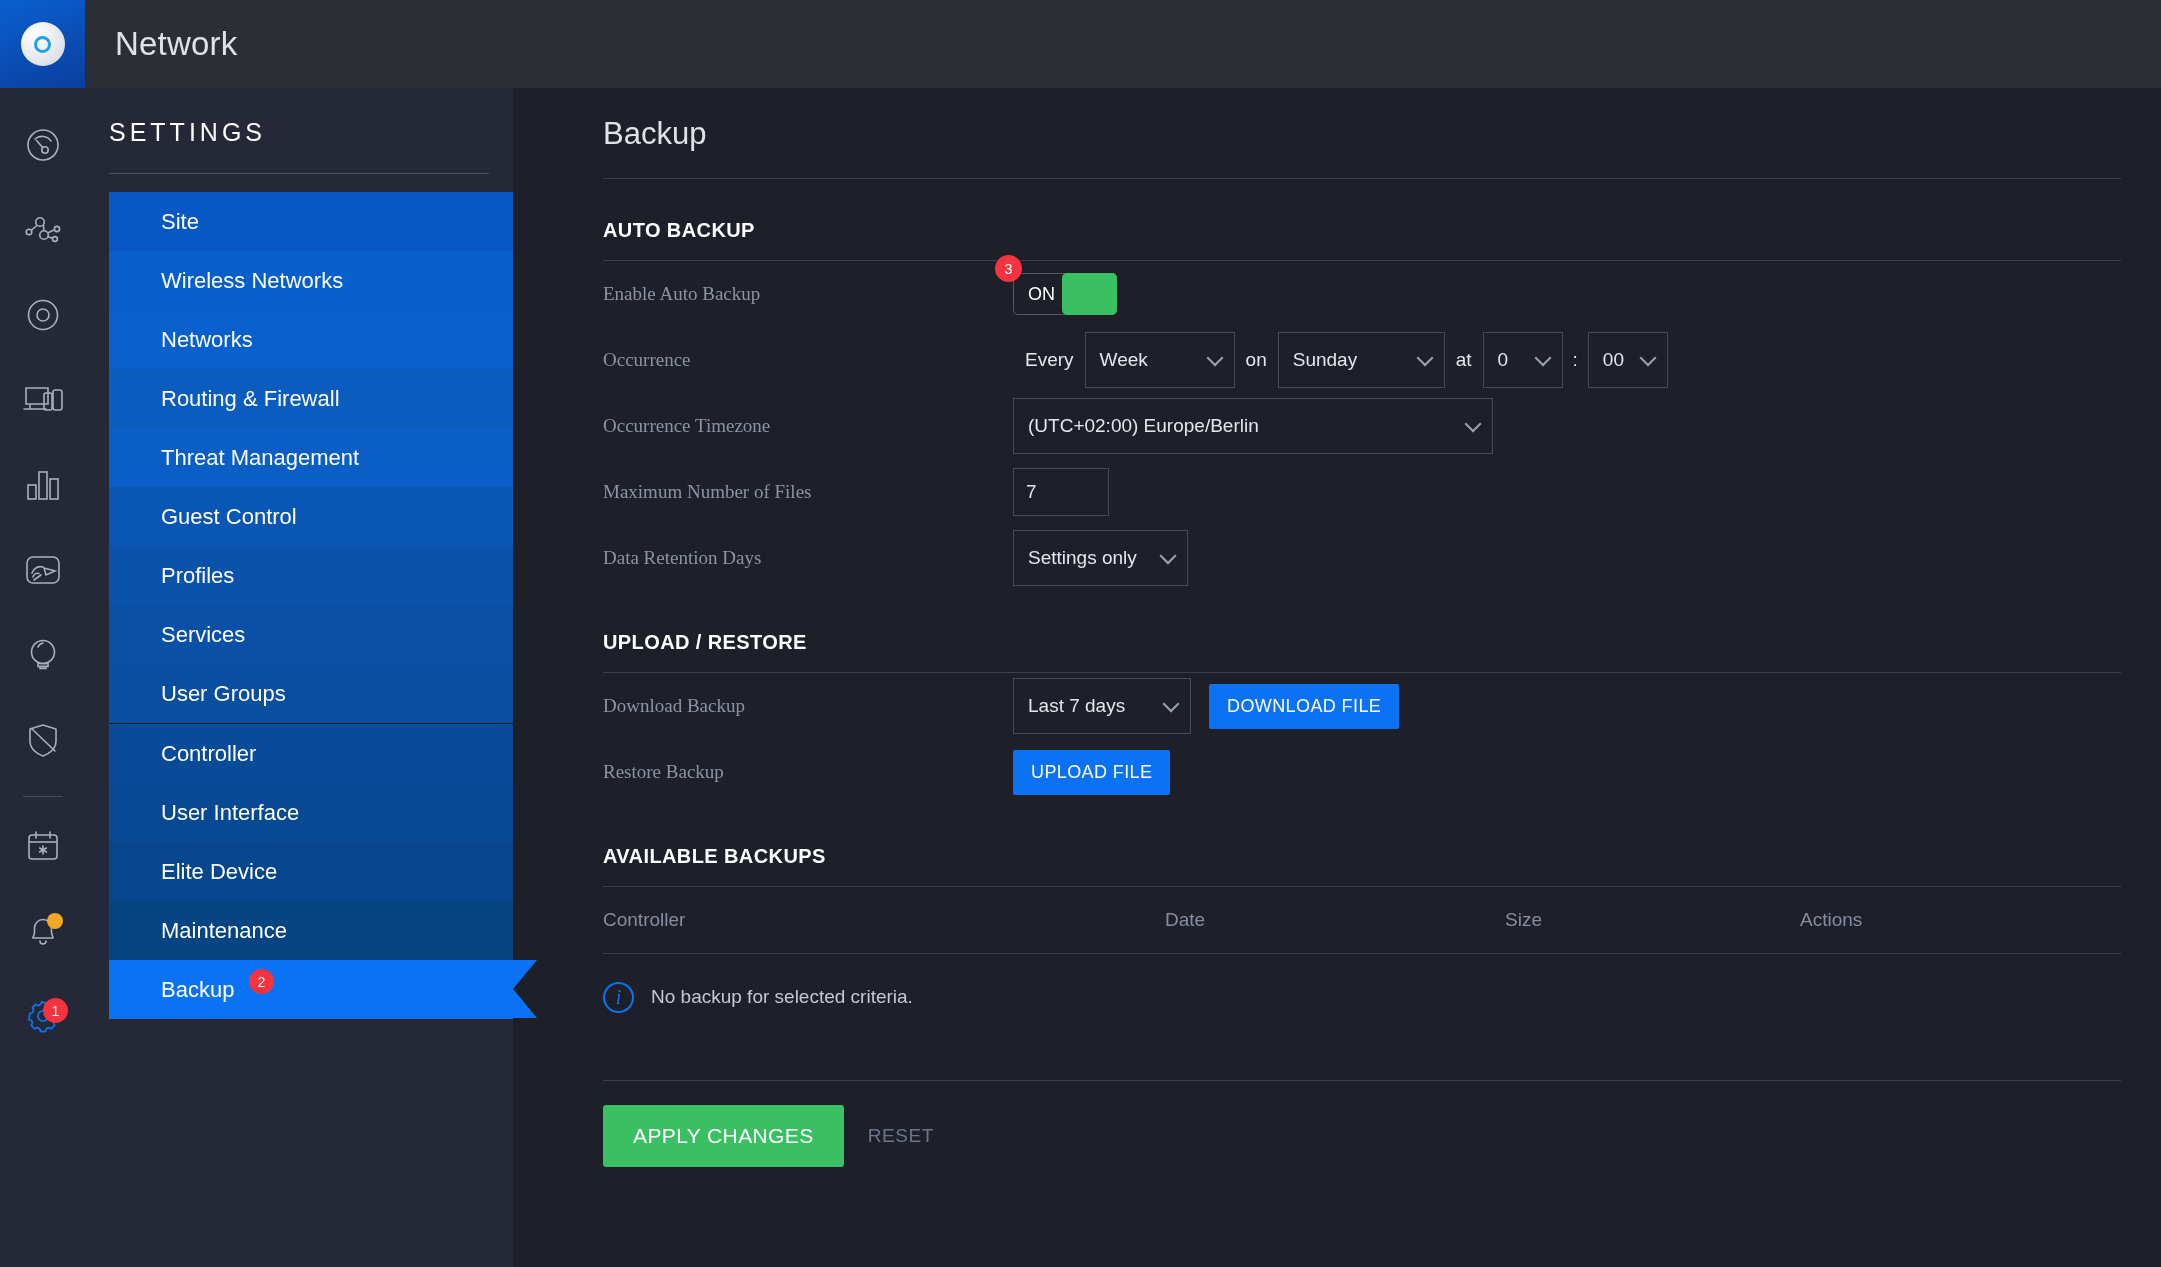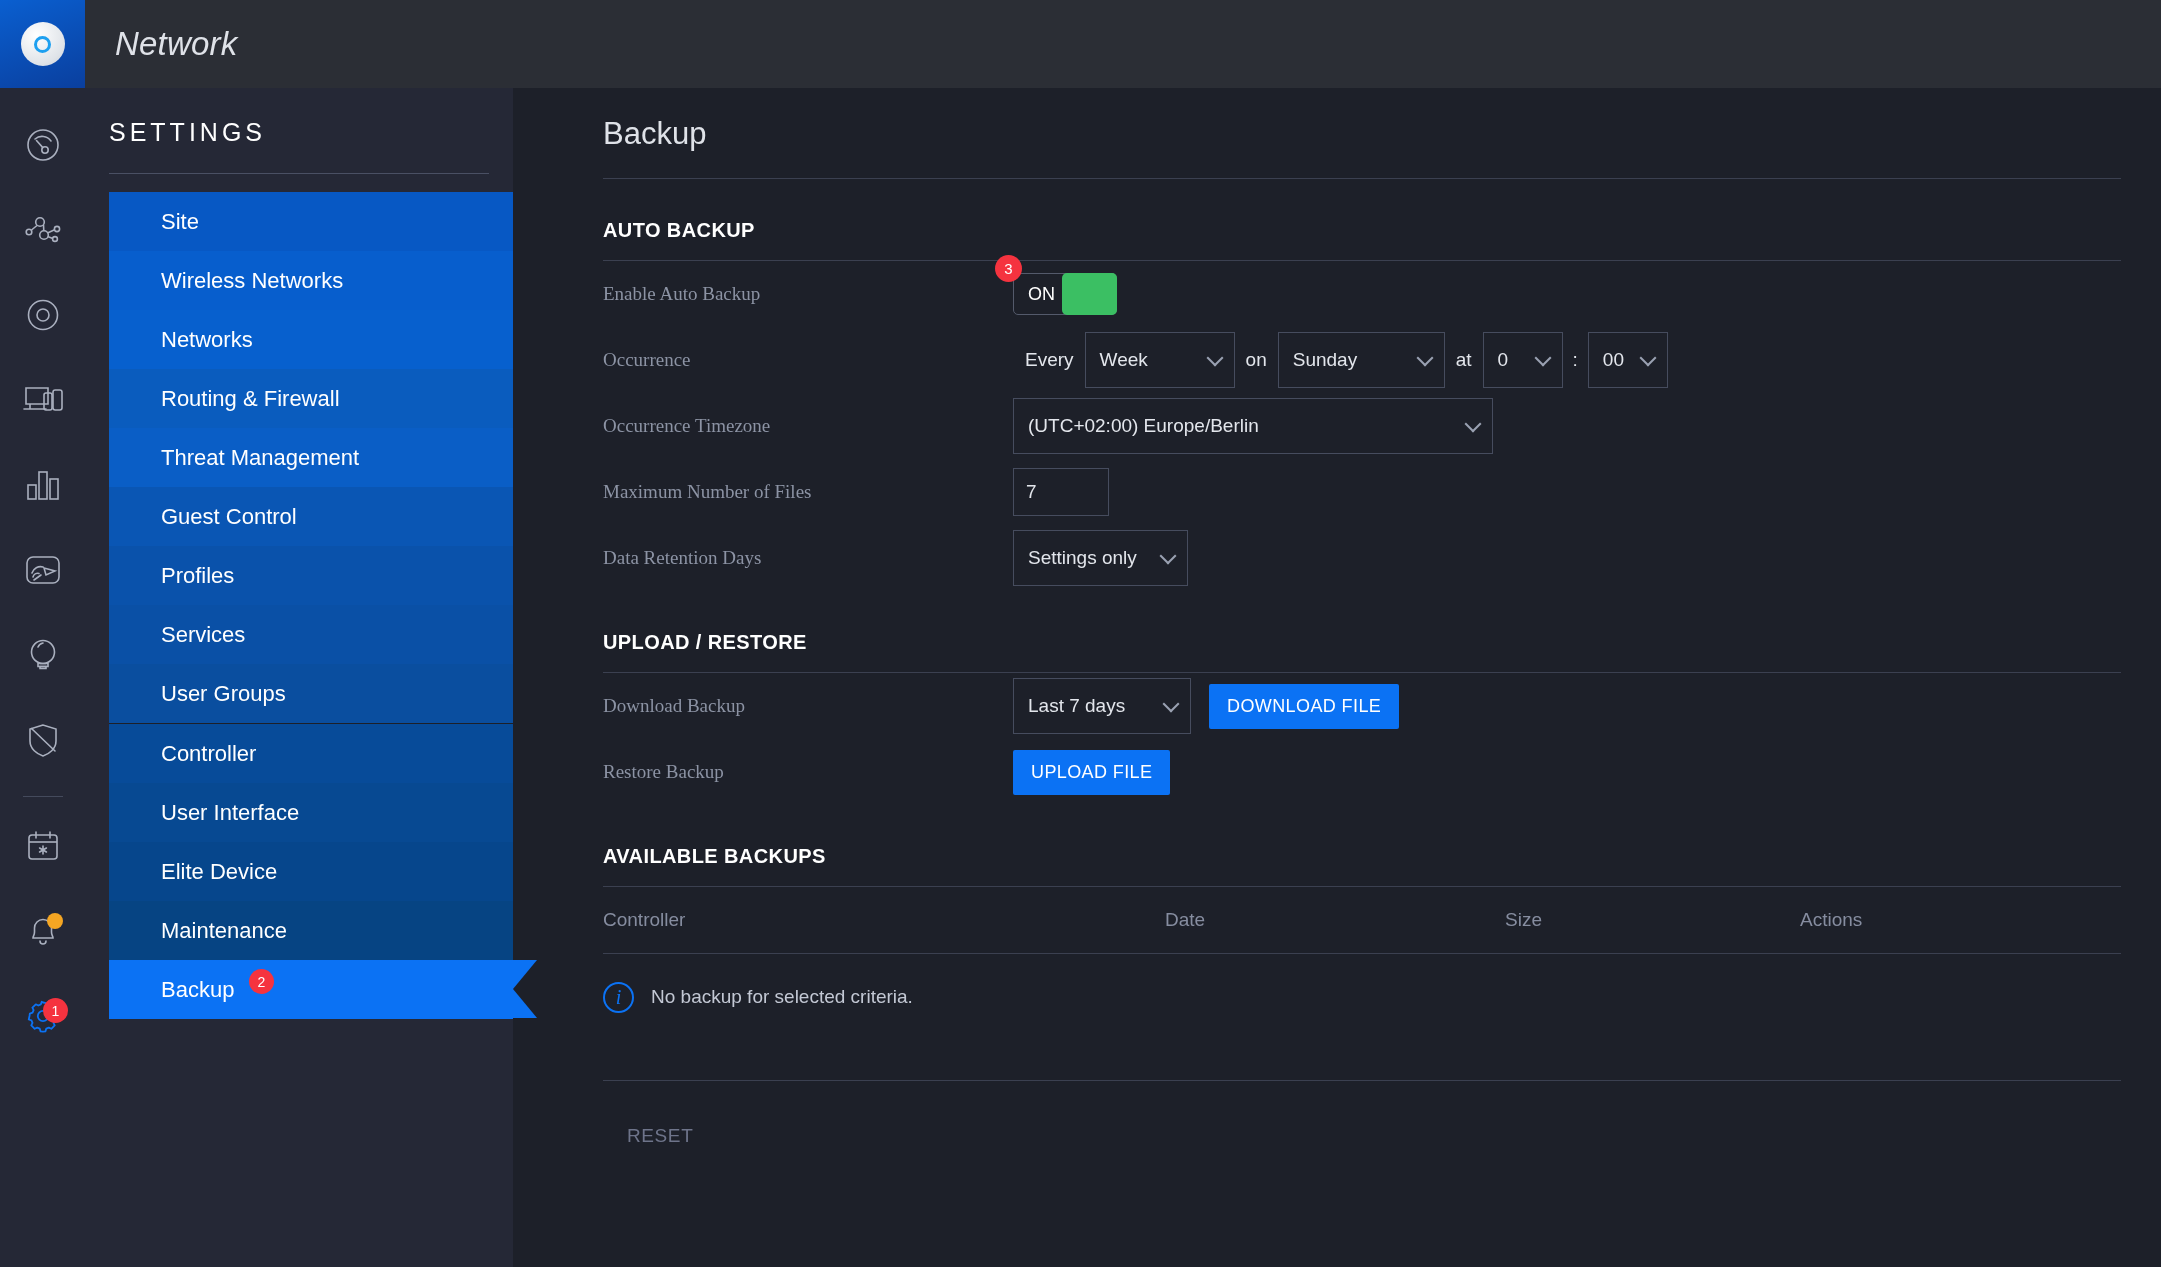--- a/index.html
+++ b/index.html
@@ -55,21 +55,20 @@
   }
   .dot-orange { width: 16px; height: 16px; background:#f5a623; top: 25px; right: 22px; }
   .dot-red { width: 25px; height: 25px; background:#f5333f; top: 25px; right: 17px; font-size: 14px; }
 
   
   #topbar {
     position: absolute; left: 85px; top: 0; width: 2076px; height: 88px;
     background: #2b2e35;
     display: flex; align-items: center;
     padding-left: 30px;
-    font-style: italic;
   }
   #topbar .title { color: #dfe2e8; font-size: 33px; font-weight: 300; letter-spacing: .2px; }
 
   
   #below { position: absolute; left: 85px; top: 88px; width: 2076px; height: 1179px; display:flex;gap:40px; }
 
   
   #settings-col {
     width: 428px; flex: none; background: #252836;
     padding-top: 30px; position: relative;
@@ -503,18 +502,19 @@
       <div class="hr"></div>
 
       <div class="empty-row">
         <div class="info-ico">i</div>
         <div class="txt">No backup for selected criteria.</div>
       </div>
 
       <div class="hr" id="footer-rule"></div>
 
       <div id="footer-actions">
+        <button class="btn btn-green">APPLY CHANGES</button>
         <button class="btn btn-ghost">RESET</button>
       </div>
 
     </div>
   </div>
 </div>
 
 </body></html>

